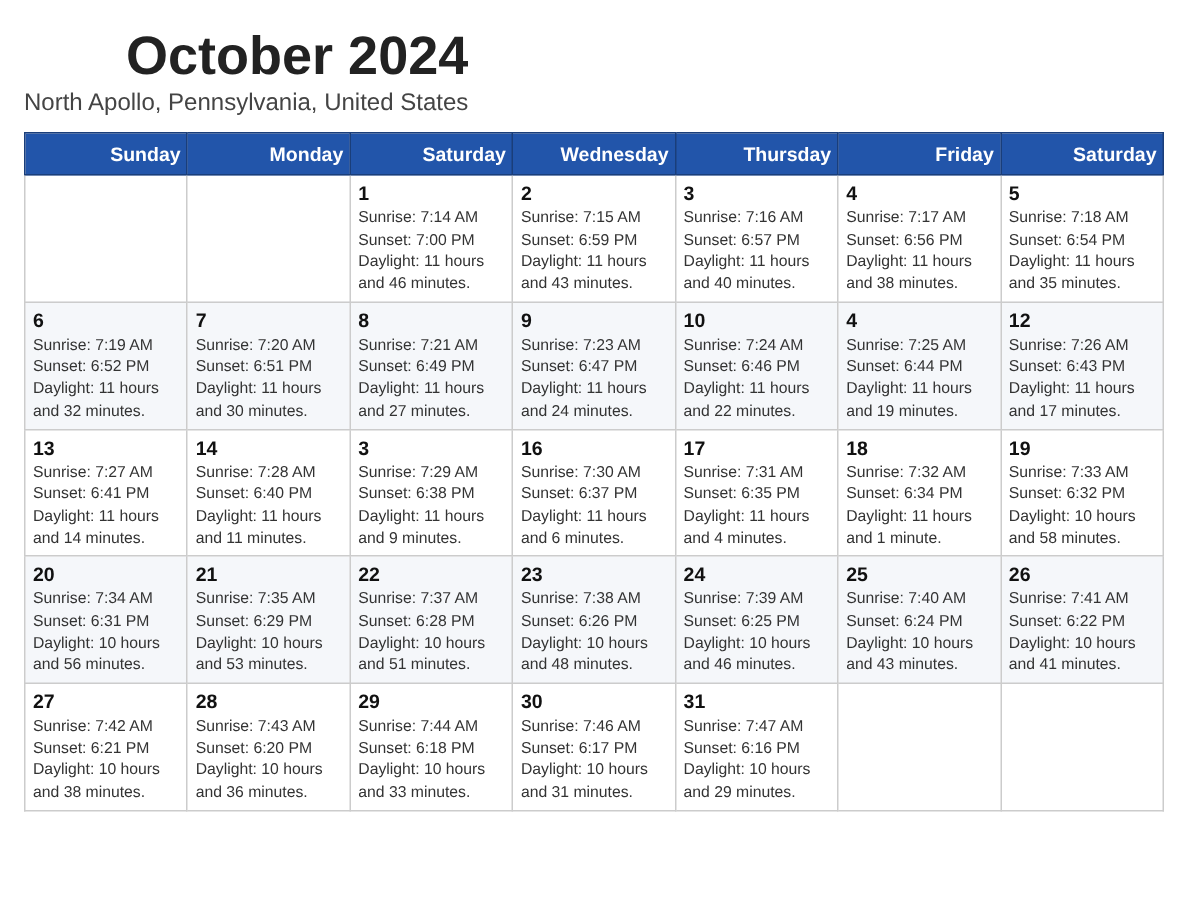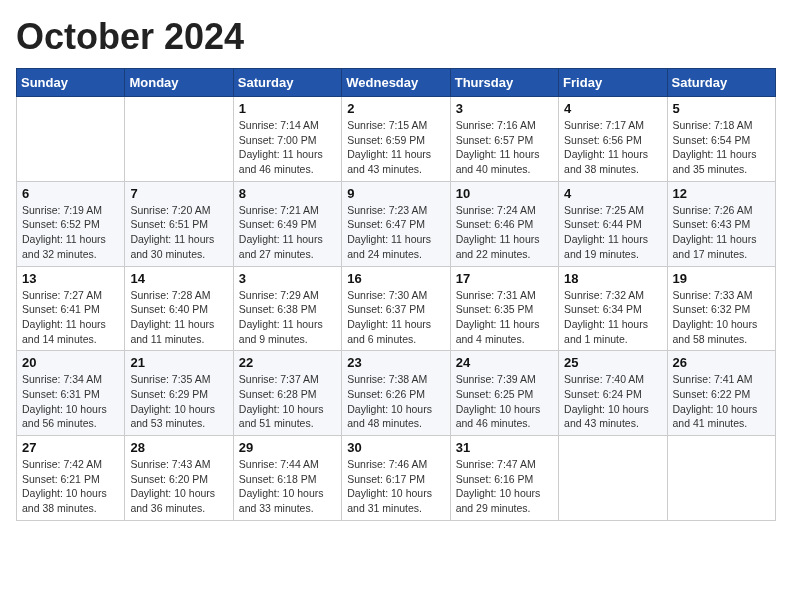--- a/index.html
+++ b/index.html
@@ -51,21 +51,21 @@
     }
     .calendar {
       width: 100%;
       border-collapse: collapse;
       font-size: 11px;
     }
     .calendar thead th {
       background: #2255aa;
       color: #fff;
       padding: 6px 4px;
-      text-align: left;
+      text-align: right;
       font-size: 13px;
       font-weight: bold;
       border: 1px solid #1a3e7a;
     }
     .calendar tbody td {
       border: 1px solid #ccc;
       vertical-align: top;
       padding: 4px 5px;
       min-height: 80px;
       width: 108px;
@@ -88,20 +88,21 @@
     td.empty {
       background: #f0f2f5;
     }
   </style>
 </head>
 <body>
 
 <div class="header">
   <div class="title-block">
     <div class="month-title">October 2024</div>
+    <div class="location-title">North Apollo, Pennsylvania, United States</div>
   </div>
 </div>
 
 <table class="calendar">
   <thead>
     <tr id="weekday-header">
     <th>Sunday</th>
         <th>Monday</th>
         <th>Saturday</th>
         <th>Wednesday</th>

